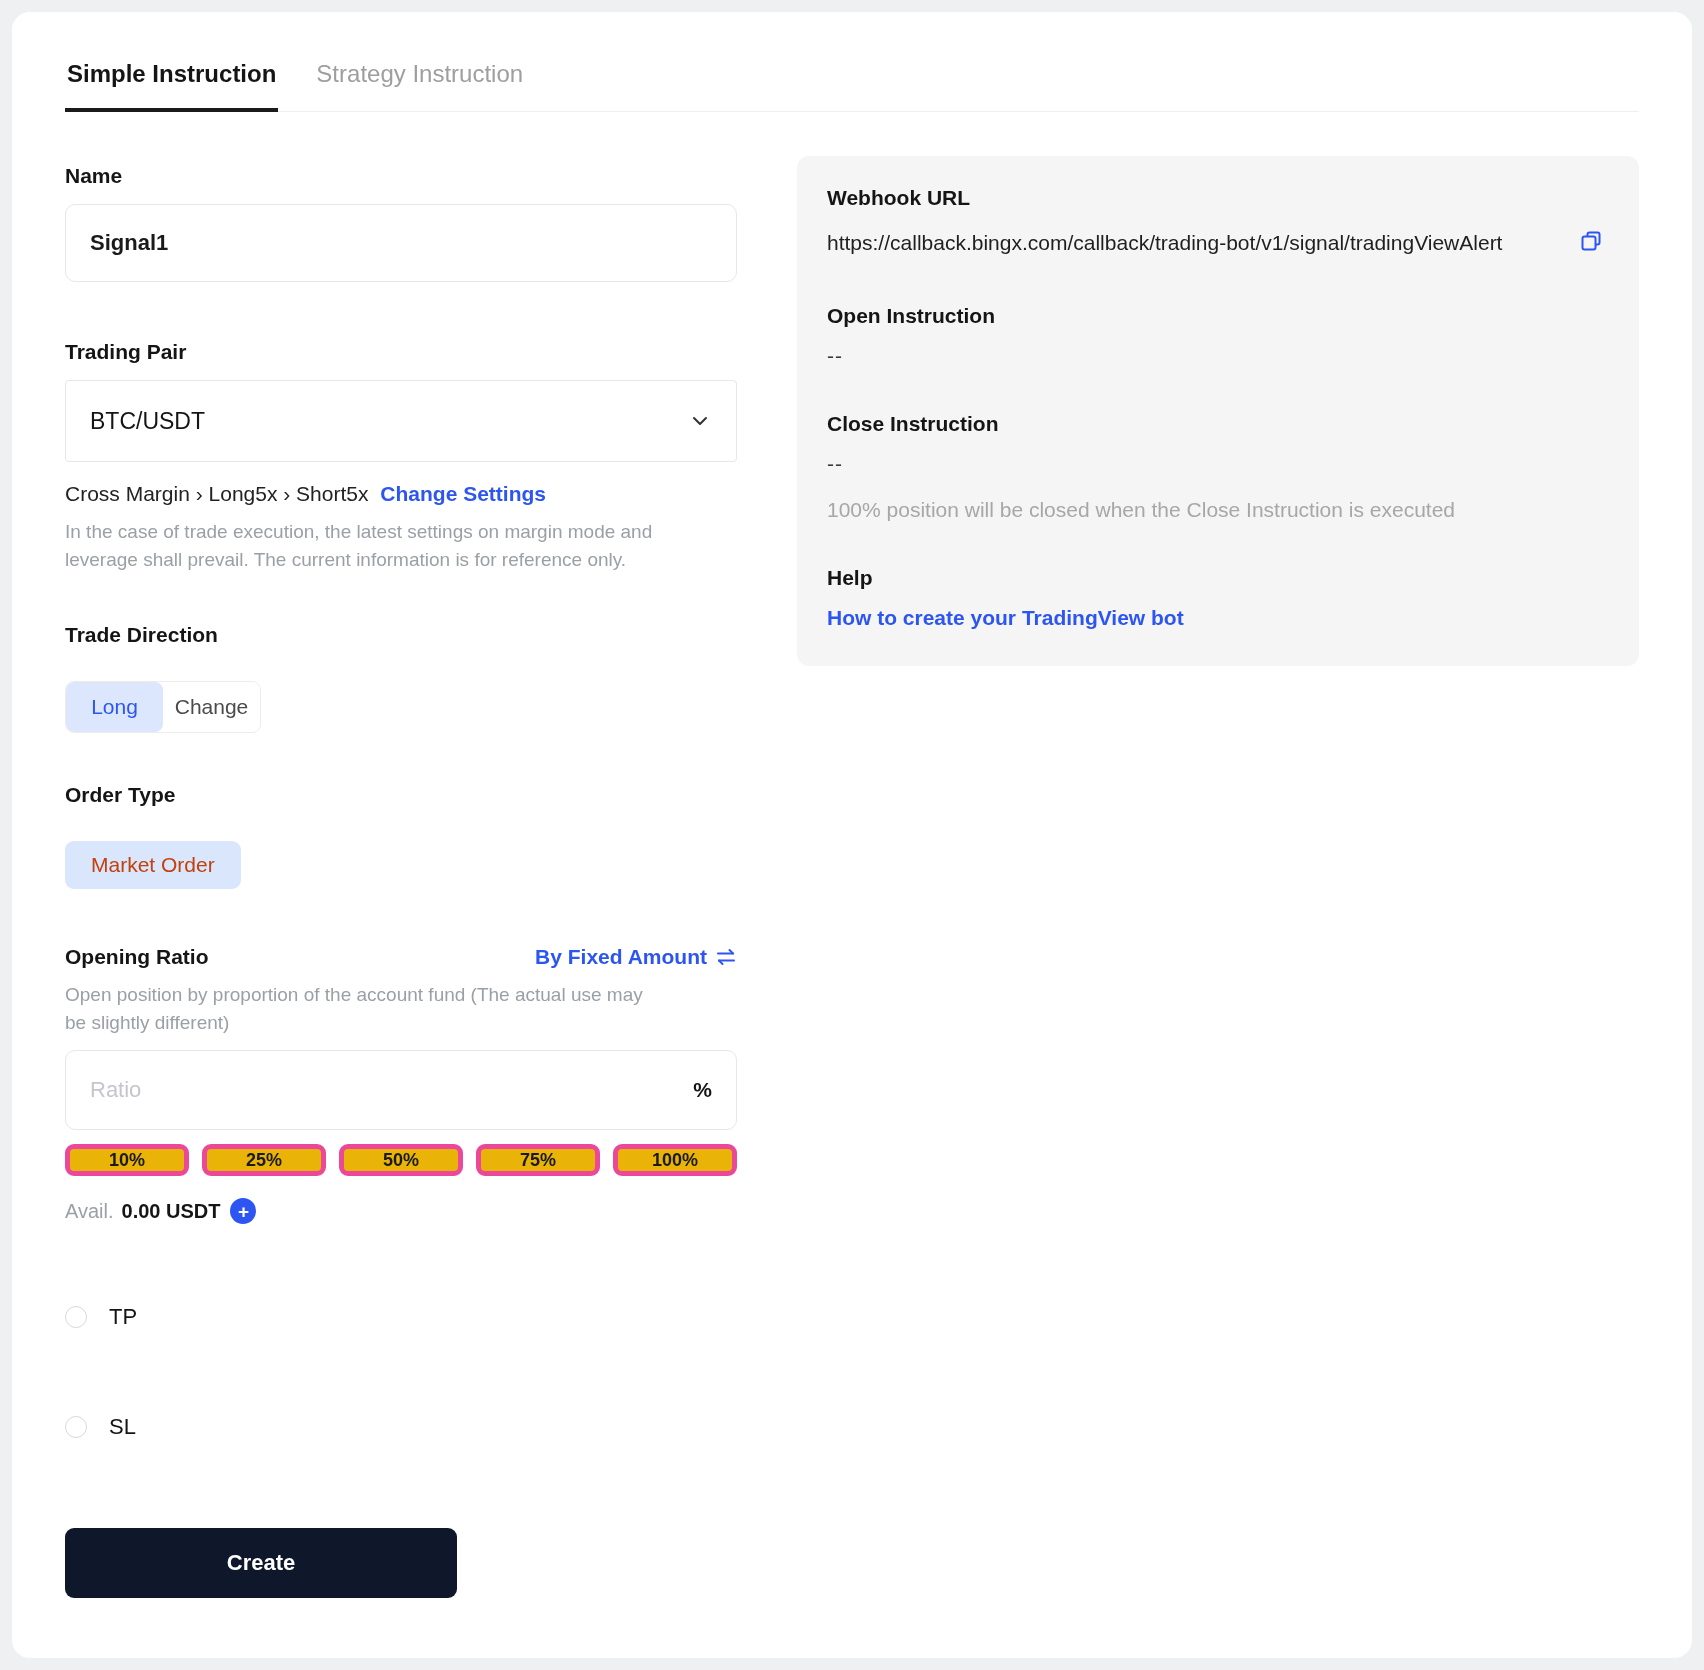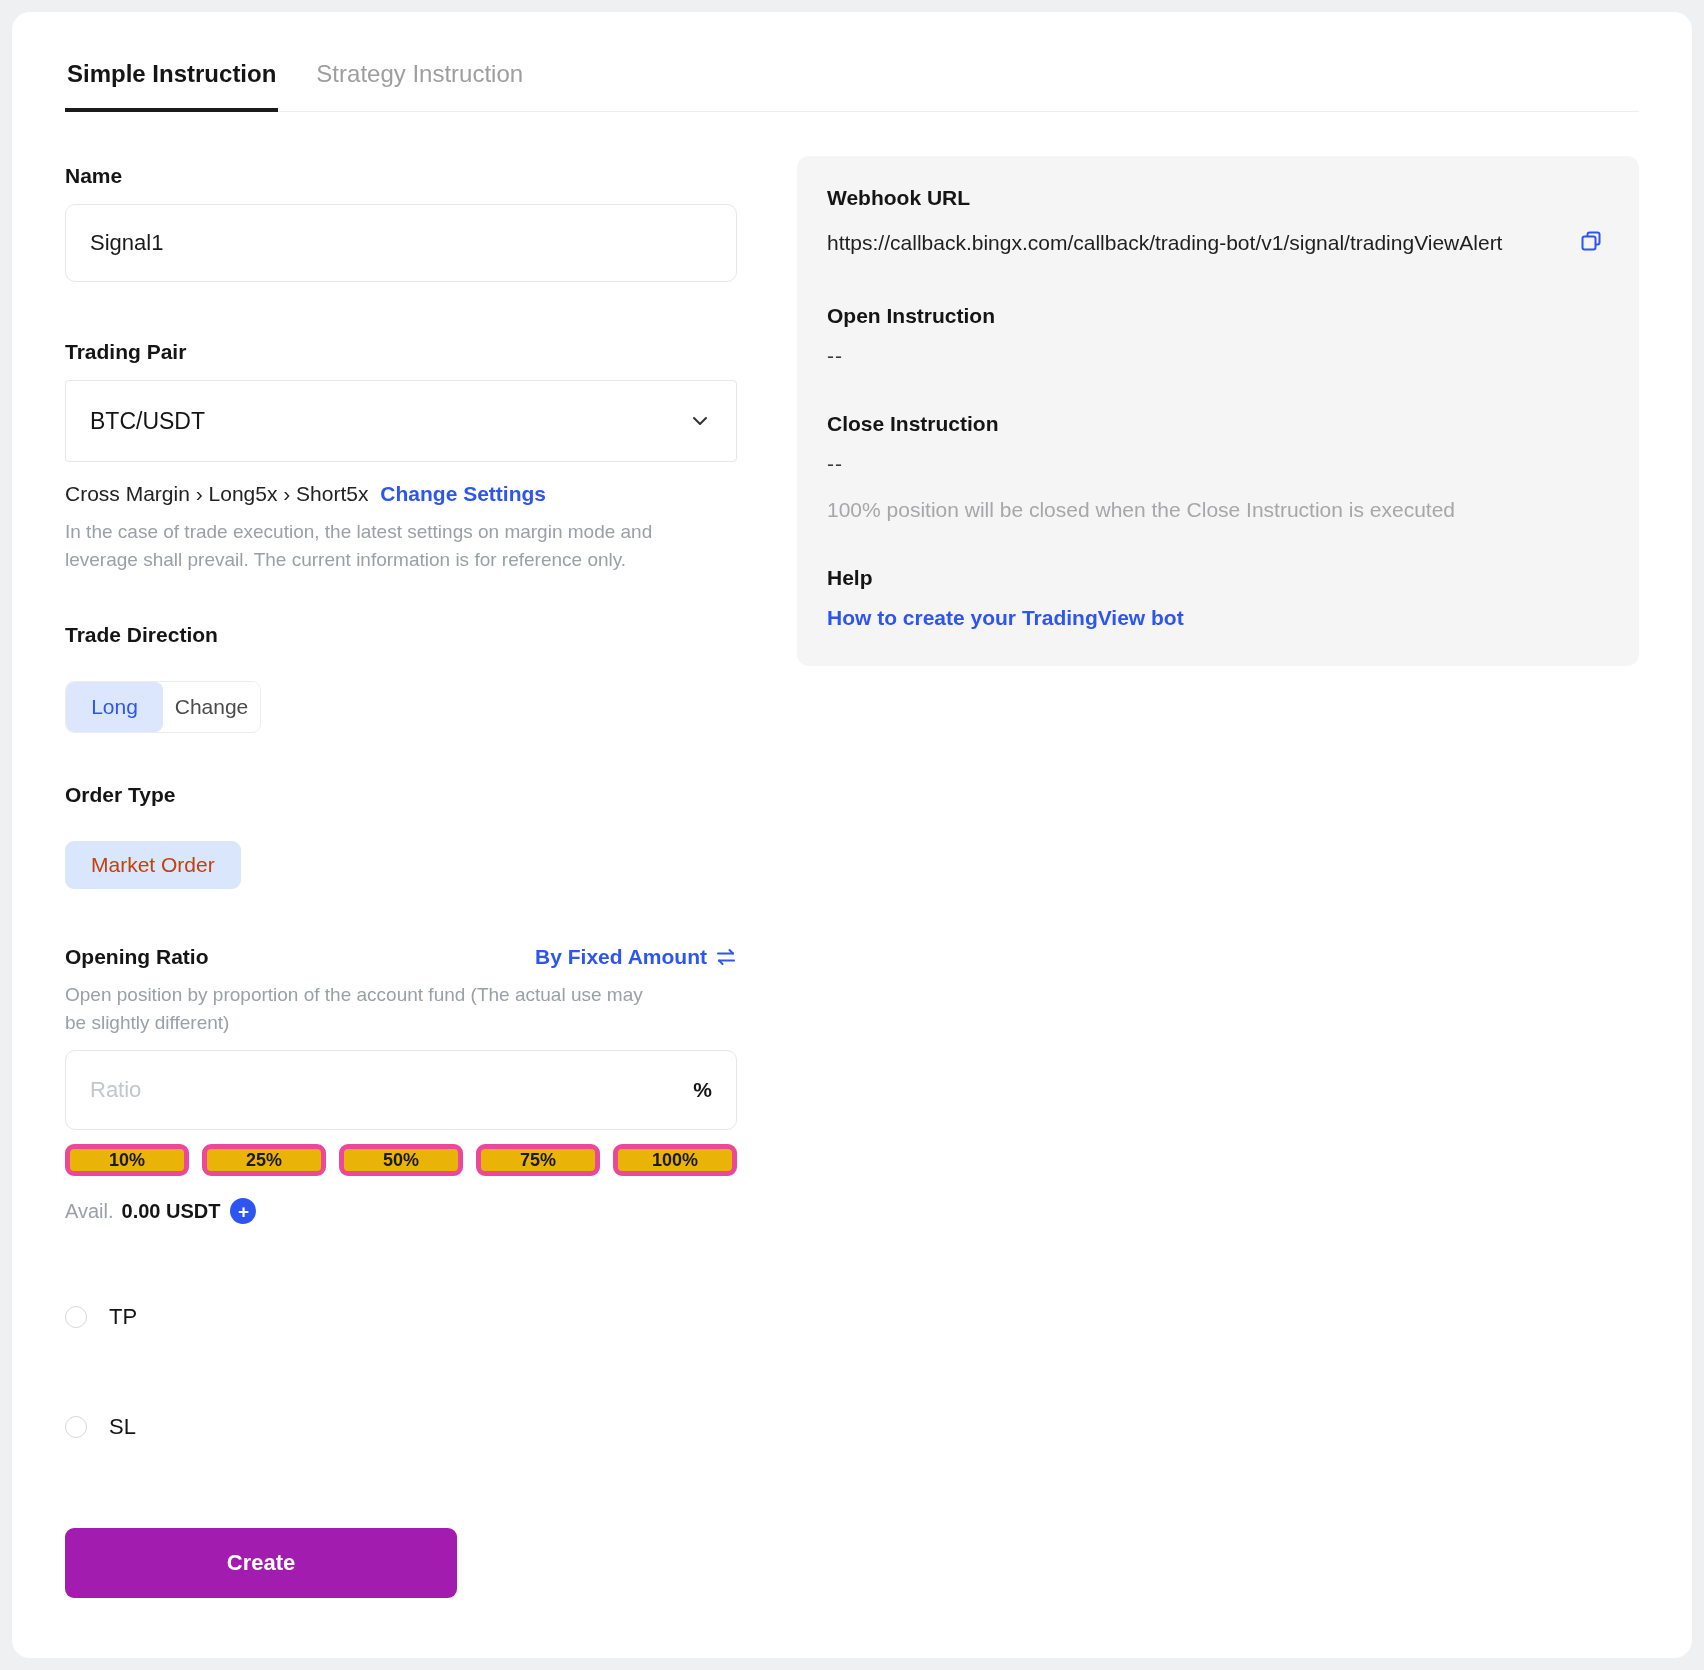--- a/index.html
+++ b/index.html
@@ -35,21 +35,21 @@
   }
   
   .content { display: flex; gap: 60px; margin-top: 44px; }
   .left { width: 672px; flex: none; margin-top: 8px; }
   
   .label { font-size: 21px; font-weight: 700; color: #151515; margin-bottom: 16px; }
   .text-input {
     width: 100%; height: 78px;
     border: 1px solid #e7e7e7; border-radius: 10px;
     font-size: 22px; color: #1a1a1a; padding: 0 24px;
-    font-family: inherit; outline: none; background: #fff;
+    font-family: inherit; outline: none; background: #fff; font-weight: bold;
   }
   .field-name { margin-bottom: 58px; }
   .select {
     width: 100%; height: 82px;
     border: 1px solid #e7e7e7; border-radius: 4px;
     display: flex; align-items: center; justify-content: space-between;
     padding: 0 24px; cursor: pointer; background: #fff;
   }
   .select-value { font-size: 23px; color: #151515; }
   .summary-row { margin-top: 20px; font-size: 21px; color: #222; }
@@ -119,21 +119,21 @@
   .radio-row.sl { margin-top: 84px; }
   .radio {
     width: 22px; height: 22px; border-radius: 50%;
     border: 1.5px solid #d9d9d9; background: #fff; cursor: pointer; flex: none;
   }
   .radio-label { font-size: 22px; color: #151515; }
   
   .create-btn {
     margin-top: 88px; margin-bottom: 60px;
     width: 392px; height: 70px;
-    background: #a21caf; border: none; border-radius: 9px;
+    background: #0f172a; border: none; border-radius: 9px;
     color: #ffffff; font-size: 22px; font-weight: 700;
     font-family: inherit; cursor: pointer;
   }
   
   .panel {
     flex: 1; align-self: flex-start;
     background: #f5f5f6; border-radius: 12px;
     padding: 30px 30px 36px 30px;
   }
   .panel-title { font-size: 21px; font-weight: 700; color: #151515; margin-bottom: 16px; }

